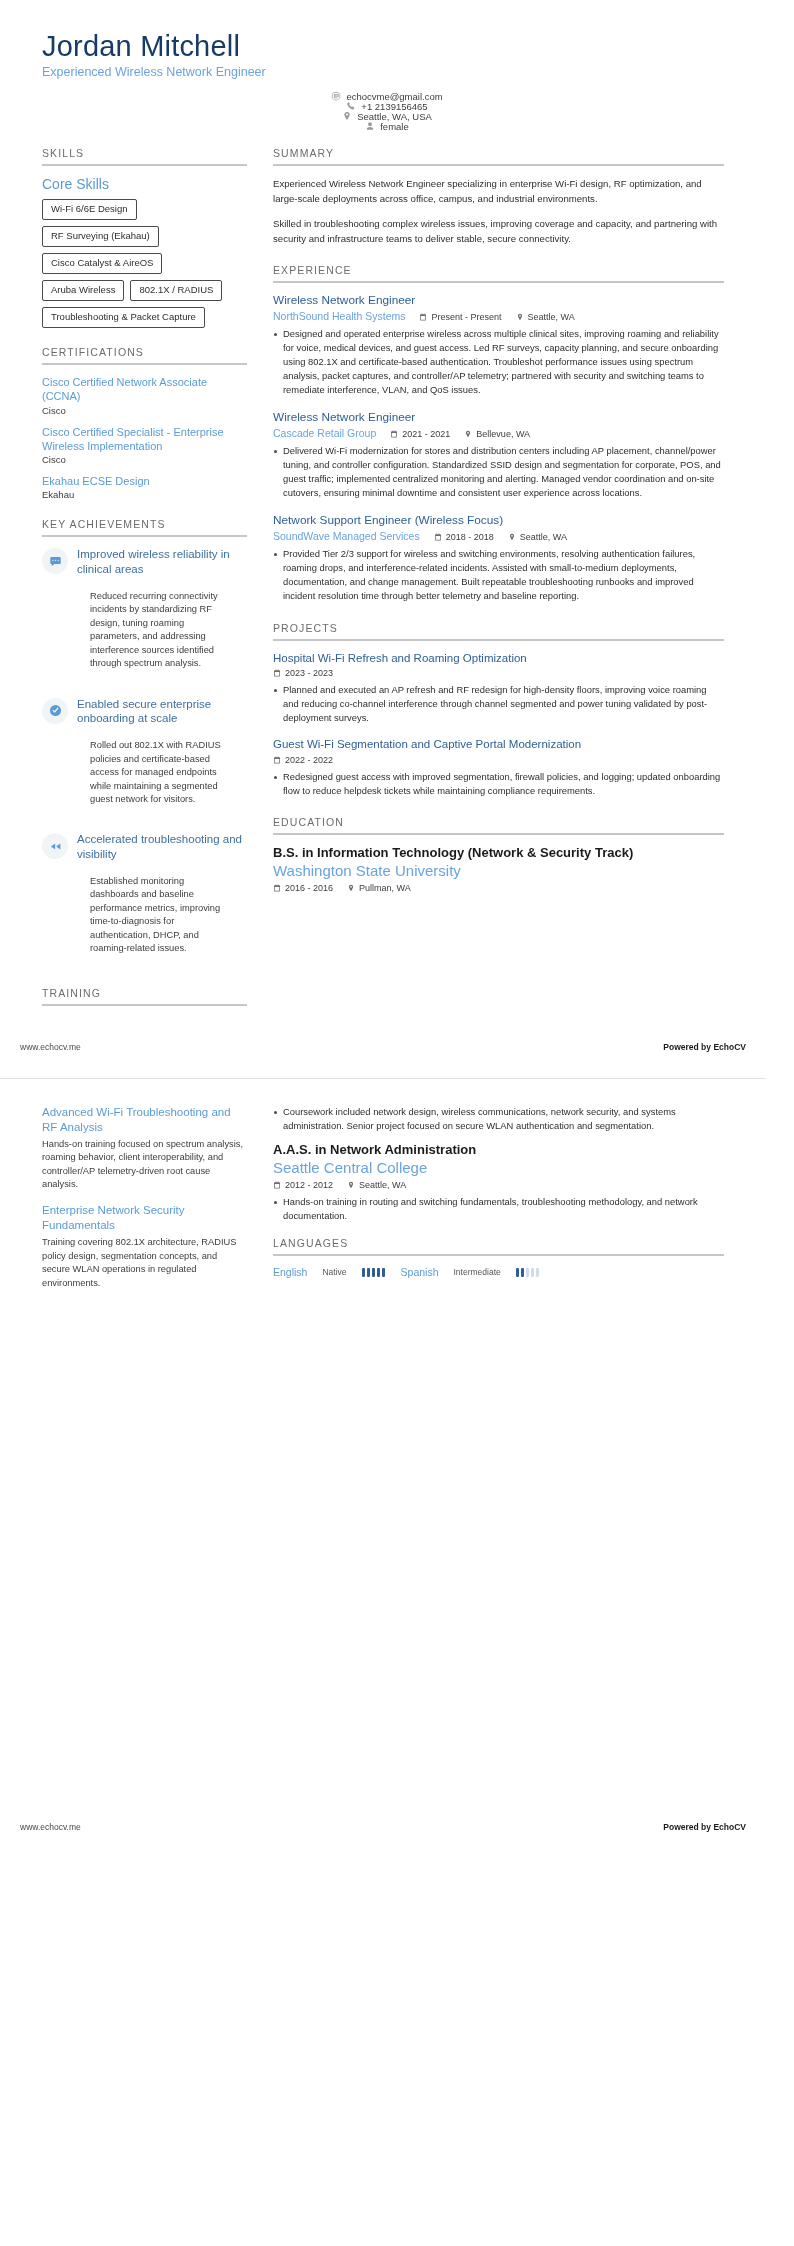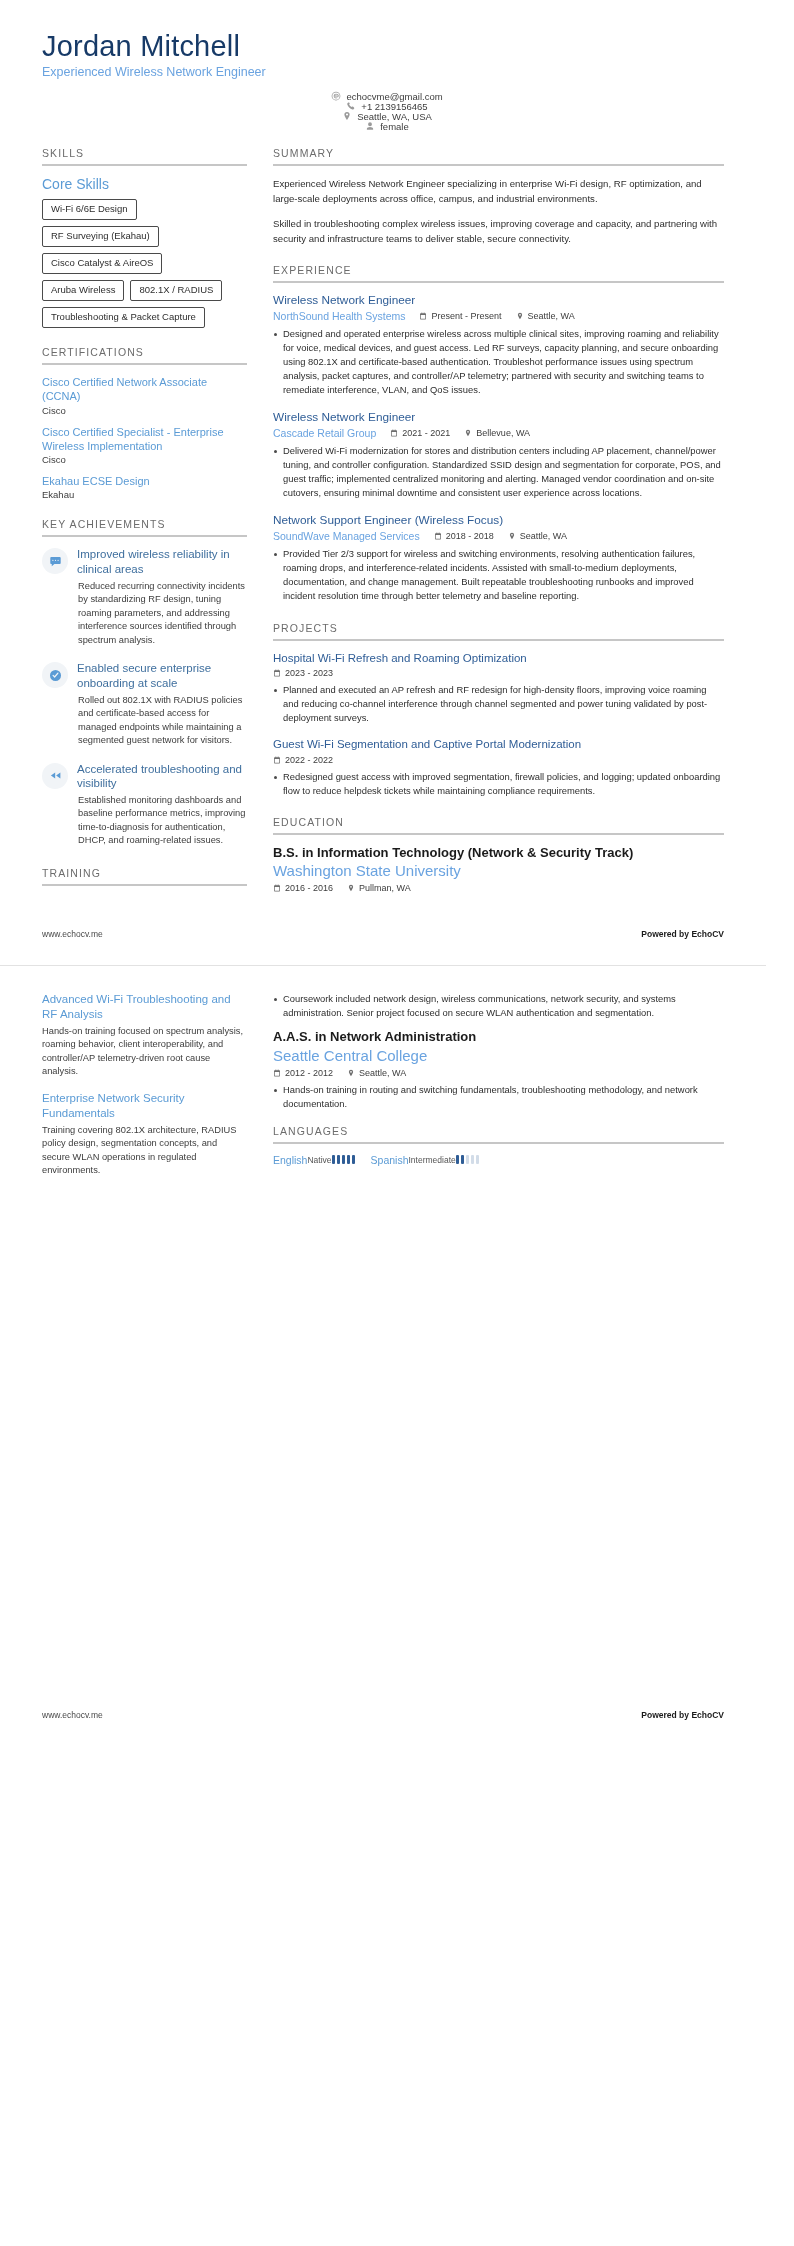--- a/index.html
+++ b/index.html
@@ -112,35 +112,35 @@
   .ach-title {
     font-size:11.5px;
     color:#3f6f9e;
     line-height:1.28;
     margin:0 0 3px 0;
   }
   .ach-desc {
     font-size:9.3px;
     color:#3d3d3d;
     line-height:1.45;
-    margin:1px;
+    margin:13px;
   }
 
   
   .train { margin-bottom:12px; }
   .train-name { font-size:11.5px; color:#5b9bd5; line-height:1.3; margin:0 0 3px 0; }
   .train-desc { font-size:9.3px; color:#3d3d3d; line-height:1.45; margin:0; }
 
   
   .summary-p { font-size:9.6px; line-height:1.5; color:#2e2e2e; margin:11px 0 7px 0; }
 
   .job { margin-bottom:13px; }
   .job-title { font-size:11.8px; color:#2f5d96; margin:0 0 2px 0; line-height:1.25; }
   .job-meta {
-    display:flex; align-items:center; flex-wrap:wrap; gap:0 14px;
+    display:flex; align-items:flex-end; flex-wrap:wrap; gap:0 14px;
     margin:0 0 5px 0;
   }
   .job-company { font-size:10.5px; color:#6aa3e0; }
   .meta-bit { display:flex; align-items:center; gap:4px; font-size:9px; color:#3d3d3d; }
   .meta-bit .ic svg { width:8px; height:8px; fill:#6f6f6f; display:block; }
   .bullets { margin:0; padding:0; list-style:none; }
   .bullets li {
     position:relative;
     padding-left:10px;
     font-size:9.4px;
@@ -157,31 +157,31 @@
 
   .proj { margin-bottom:12px; }
   .proj-title { font-size:11.5px; color:#2f5d96; margin:0 0 3px 0; line-height:1.25; }
 
   .edu { margin-bottom:11px; }
   .edu-degree { font-size:13px; color:#1b1b1b; font-weight:700; margin:0 0 1px 0; line-height:1.25; }
   .edu-school { font-size:15px; color:#6aa3e0; margin:0 0 4px 0; }
 
   
   .langs { display:flex; flex-wrap:wrap; align-items:center; gap:0 10px; }
-  .lang { display:flex; align-items:center; gap:0; margin-right:6px; }
+  .lang { display:flex; align-items:center; gap:15px; margin-right:6px; }
   .lang-name { font-size:10.5px; color:#5b9bd5; }
   .lang-level { font-size:8.5px; color:#555; }
   .dots { display:flex; gap:2px; }
   .dots i { width:3px; height:9px; background:#2f5d96; display:block; border-radius:1px; }
   .dots i.off { background:#d2dce8; }
 
   
   .page-footer {
     display:flex; justify-content:space-between; align-items:center;
-    padding:0 42px;
+    padding:0 20px;
     font-size:8.5px; color:#4a4a4a;
   }
   .page-footer .pow { font-weight:700; color:#1b1b1b; }
   .page-break {
     height:1px; background:#e2e2e2; margin:0;
   }
   .gap { height:26px; }
 </style>
 </head>
 <body>

